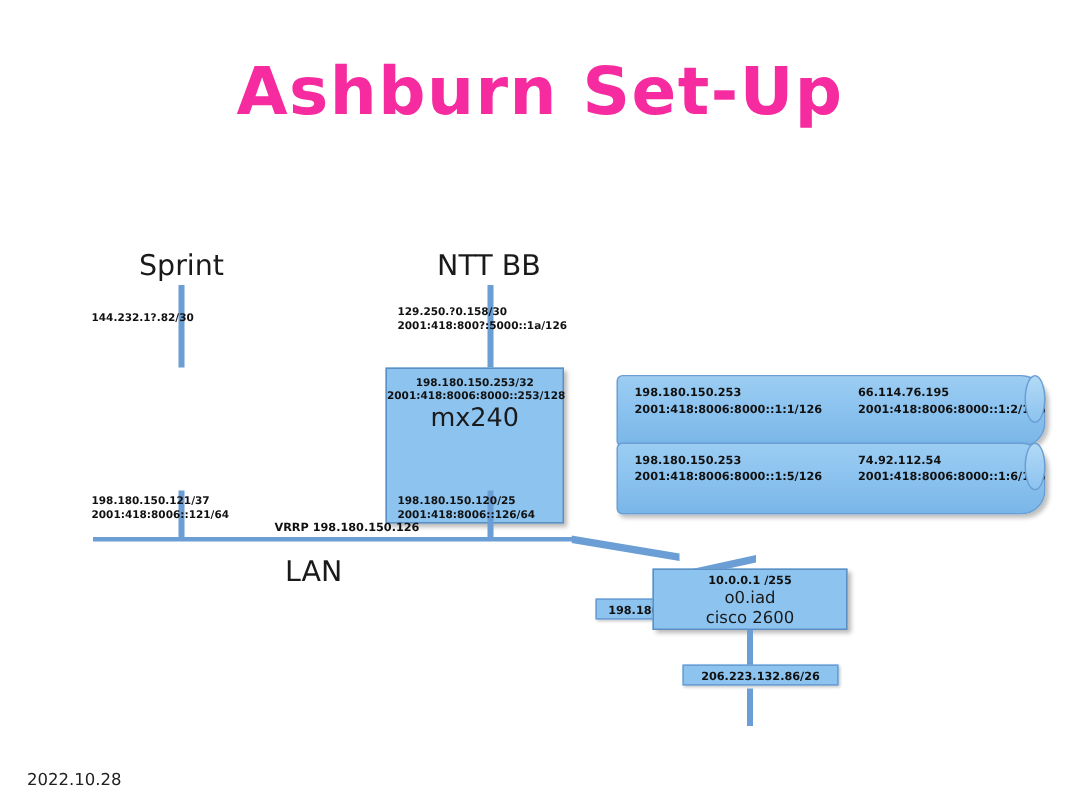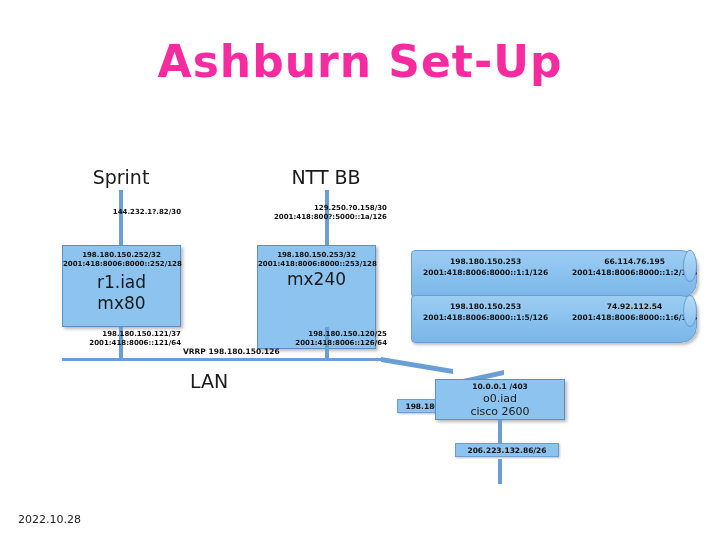--- a/index.html
+++ b/index.html
@@ -122,21 +122,21 @@
   }
 
   
   .iface-label {
     position: absolute;
     font-family: "DejaVu Sans", sans-serif;
     font-size: 7px;
     font-weight: bold;
     line-height: 9px;
     color: #111111;
-    text-align: right;
+    text-align: left;
     white-space: nowrap;
   }
   #iface-sprint { left: 61px;  top: 208px; width: 120px; }
   #iface-ntt    { left: 265px; top: 204px; width: 122px; }
   #iface-r1-lan { left: 61px;  top: 330px; width: 120px; }
   #iface-r0-lan { left: 265px; top: 330px; width: 122px; }
 
   #vrrp-label {
     position: absolute;
     left: 183px;
@@ -218,21 +218,20 @@
 
   
   .cylinder {
     position: absolute;
     height: 48px;
     background: linear-gradient(to bottom, #9ccdf2 0%, #8cc3ef 45%, #79b6e8 100%);
     border: 1px solid #6a9ed4;
     border-radius: 4px 16px 16px 4px;
     box-shadow: 2px 2px 3px rgba(0,0,0,0.25);
     box-sizing: border-box;
-    text-align: center;
   }
   #cyl-1 { left: 411px; top: 250px; width: 286px; }
   #cyl-2 { left: 411px; top: 295px; width: 286px; }
 
   .cyl-cap {
     position: absolute;
     right: -1px;
     top: -1px;
     width: 14px;
     height: 32px;
@@ -280,26 +279,20 @@
   <div class="iface-label" id="iface-sprint">
     <div>144.232.1?.82/30</div>
   </div>
 
   <div class="vline" id="link-ntt-up"></div>
   <div class="iface-label" id="iface-ntt">
     <div>129.250.?0.158/30</div>
     <div>2001:418:800?:5000::1a/126</div>
   </div>
 
-  <div class="router-box" id="box-r1">
-    <div class="router-ip">198.180.150.252/32</div>
-    <div class="router-ip" style="padding-top:0">2001:418:8006:8000::252/128</div>
-    <div class="router-name">r1.iad</div>
-    <div class="router-name" style="padding-top:0">mx80</div>
-  </div>
 
   <div class="router-box" id="box-r0">
     <div class="router-ip">198.180.150.253/32</div>
     <div class="router-ip" style="padding-top:0">2001:418:8006:8000::253/128</div>
     <div class="router-name" style="padding-top:0">mx240</div>
   </div>
 
   <div class="vline" id="link-r1-down"></div>
   <div class="vline" id="link-r0-down"></div>
 
@@ -324,21 +317,21 @@
 
   <div class="ip-tag" id="tag-lan-35">198.180.150.35/25</div>
 
   <div id="o0-connector">
     <svg width="90" height="22" viewBox="0 0 90 22">
       <polygon points="74,0 10,14 10,19 74,5" fill="#6a9ed4"></polygon>
     </svg>
   </div>
 
   <div id="box-o0">
-    <div class="o0-ip">10.0.0.1 /403</div>
+    <div class="o0-ip">10.0.0.1 /255</div>
     <div class="o0-name">o0.iad</div>
     <div class="o0-name">cisco 2600</div>
   </div>
 
   <div class="vline" id="link-o0-down"></div>
   <div class="ip-tag" id="tag-equinix">206.223.132.86/26</div>
   <div class="vline" id="link-equinix-down"></div>
 
   <div class="cylinder" id="cyl-1">
     <div class="cyl-col left">

